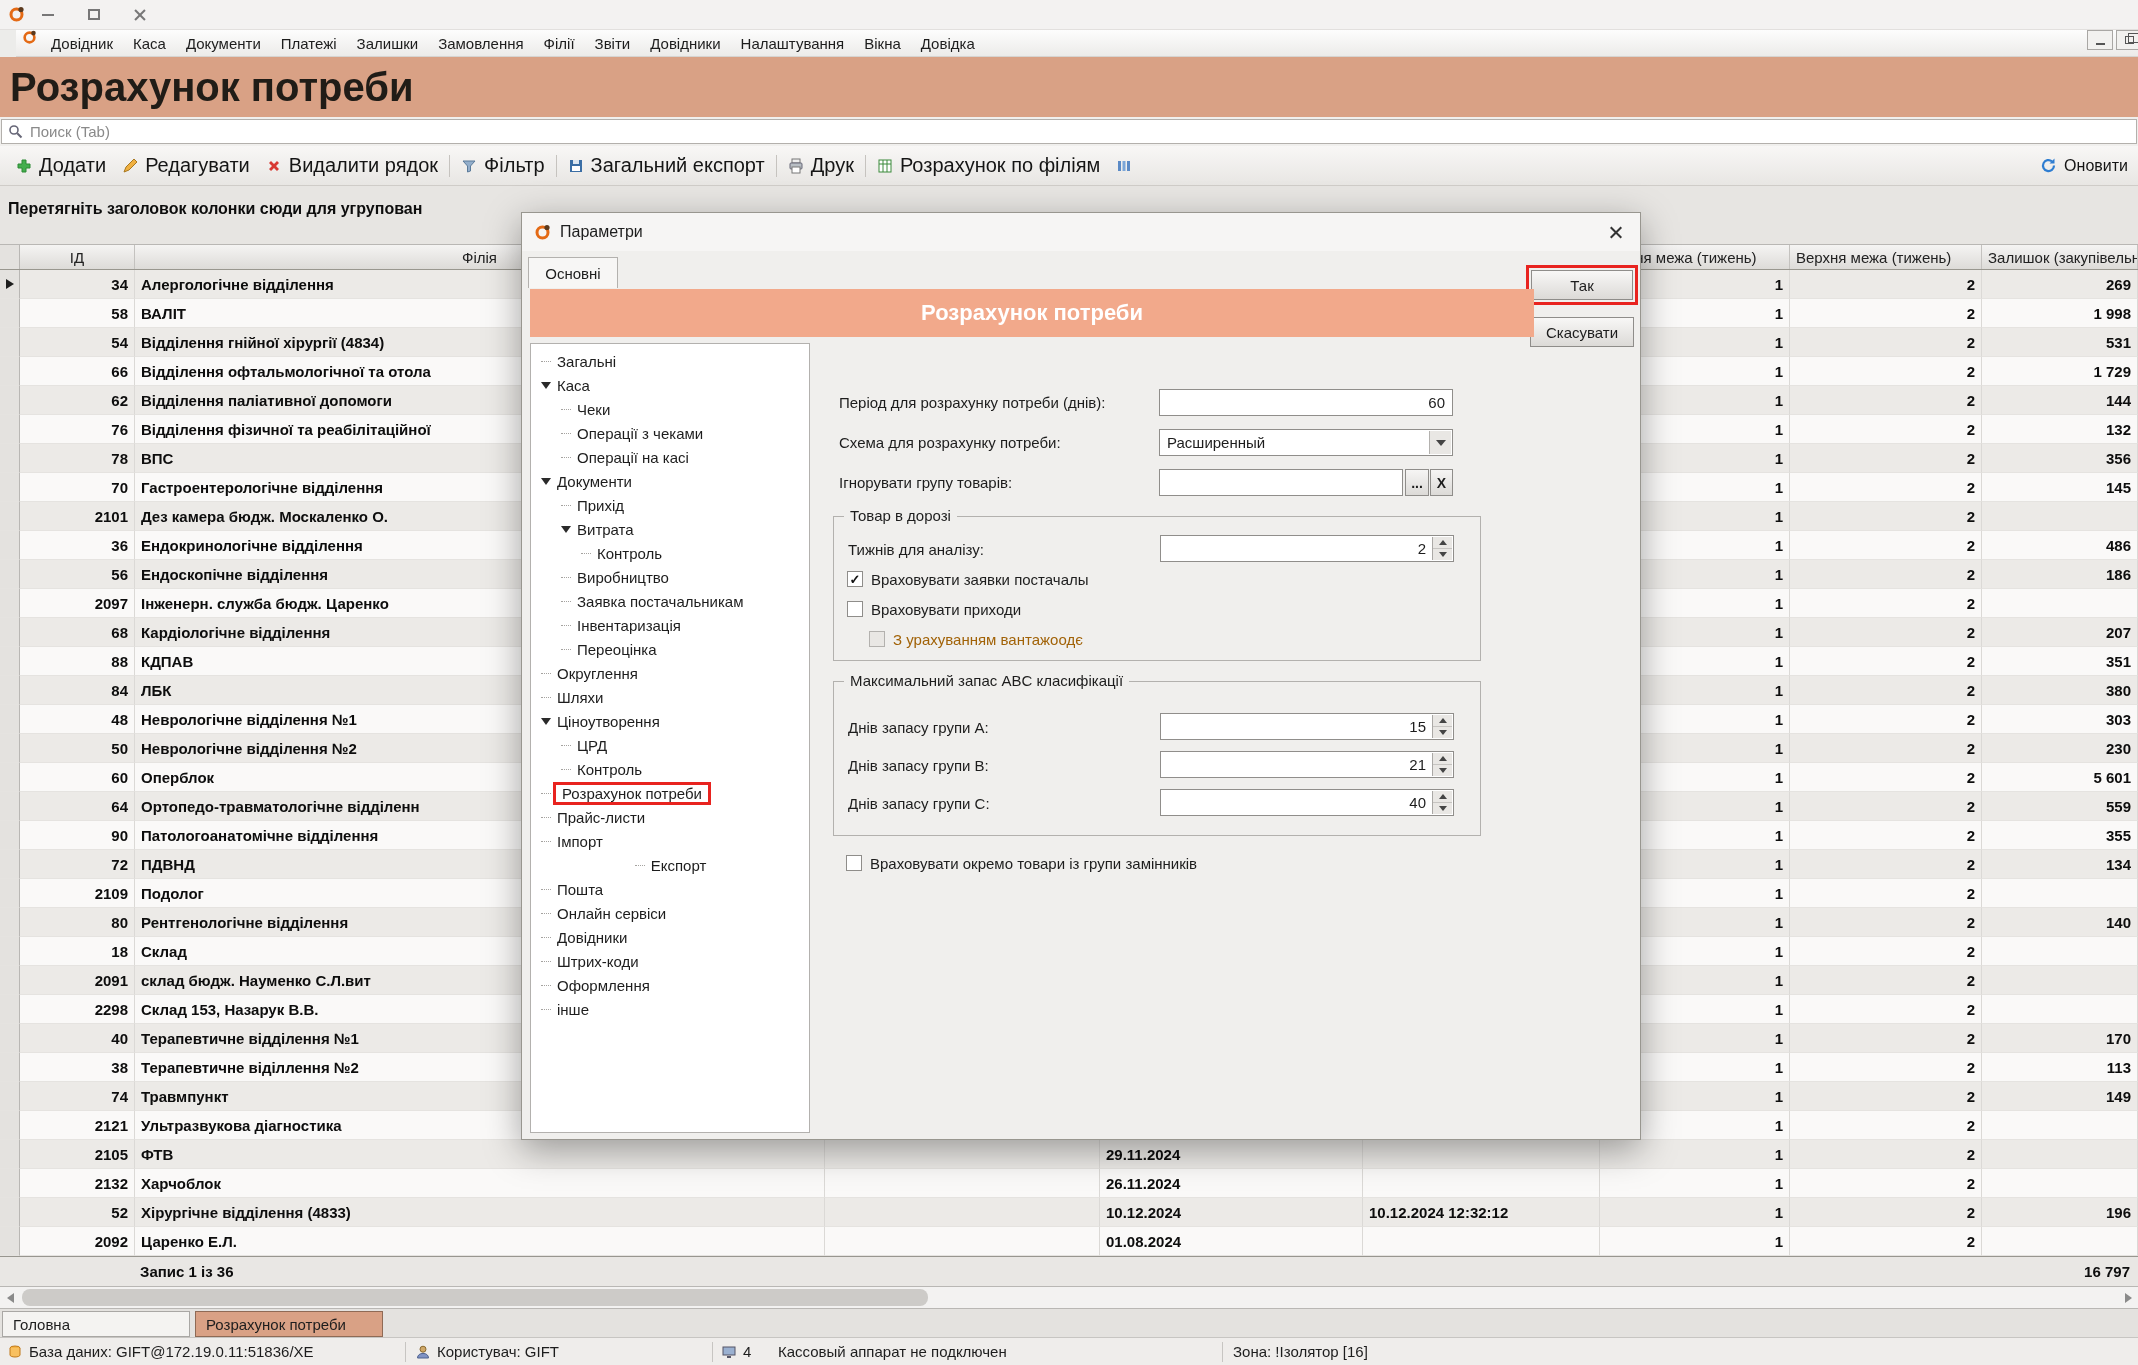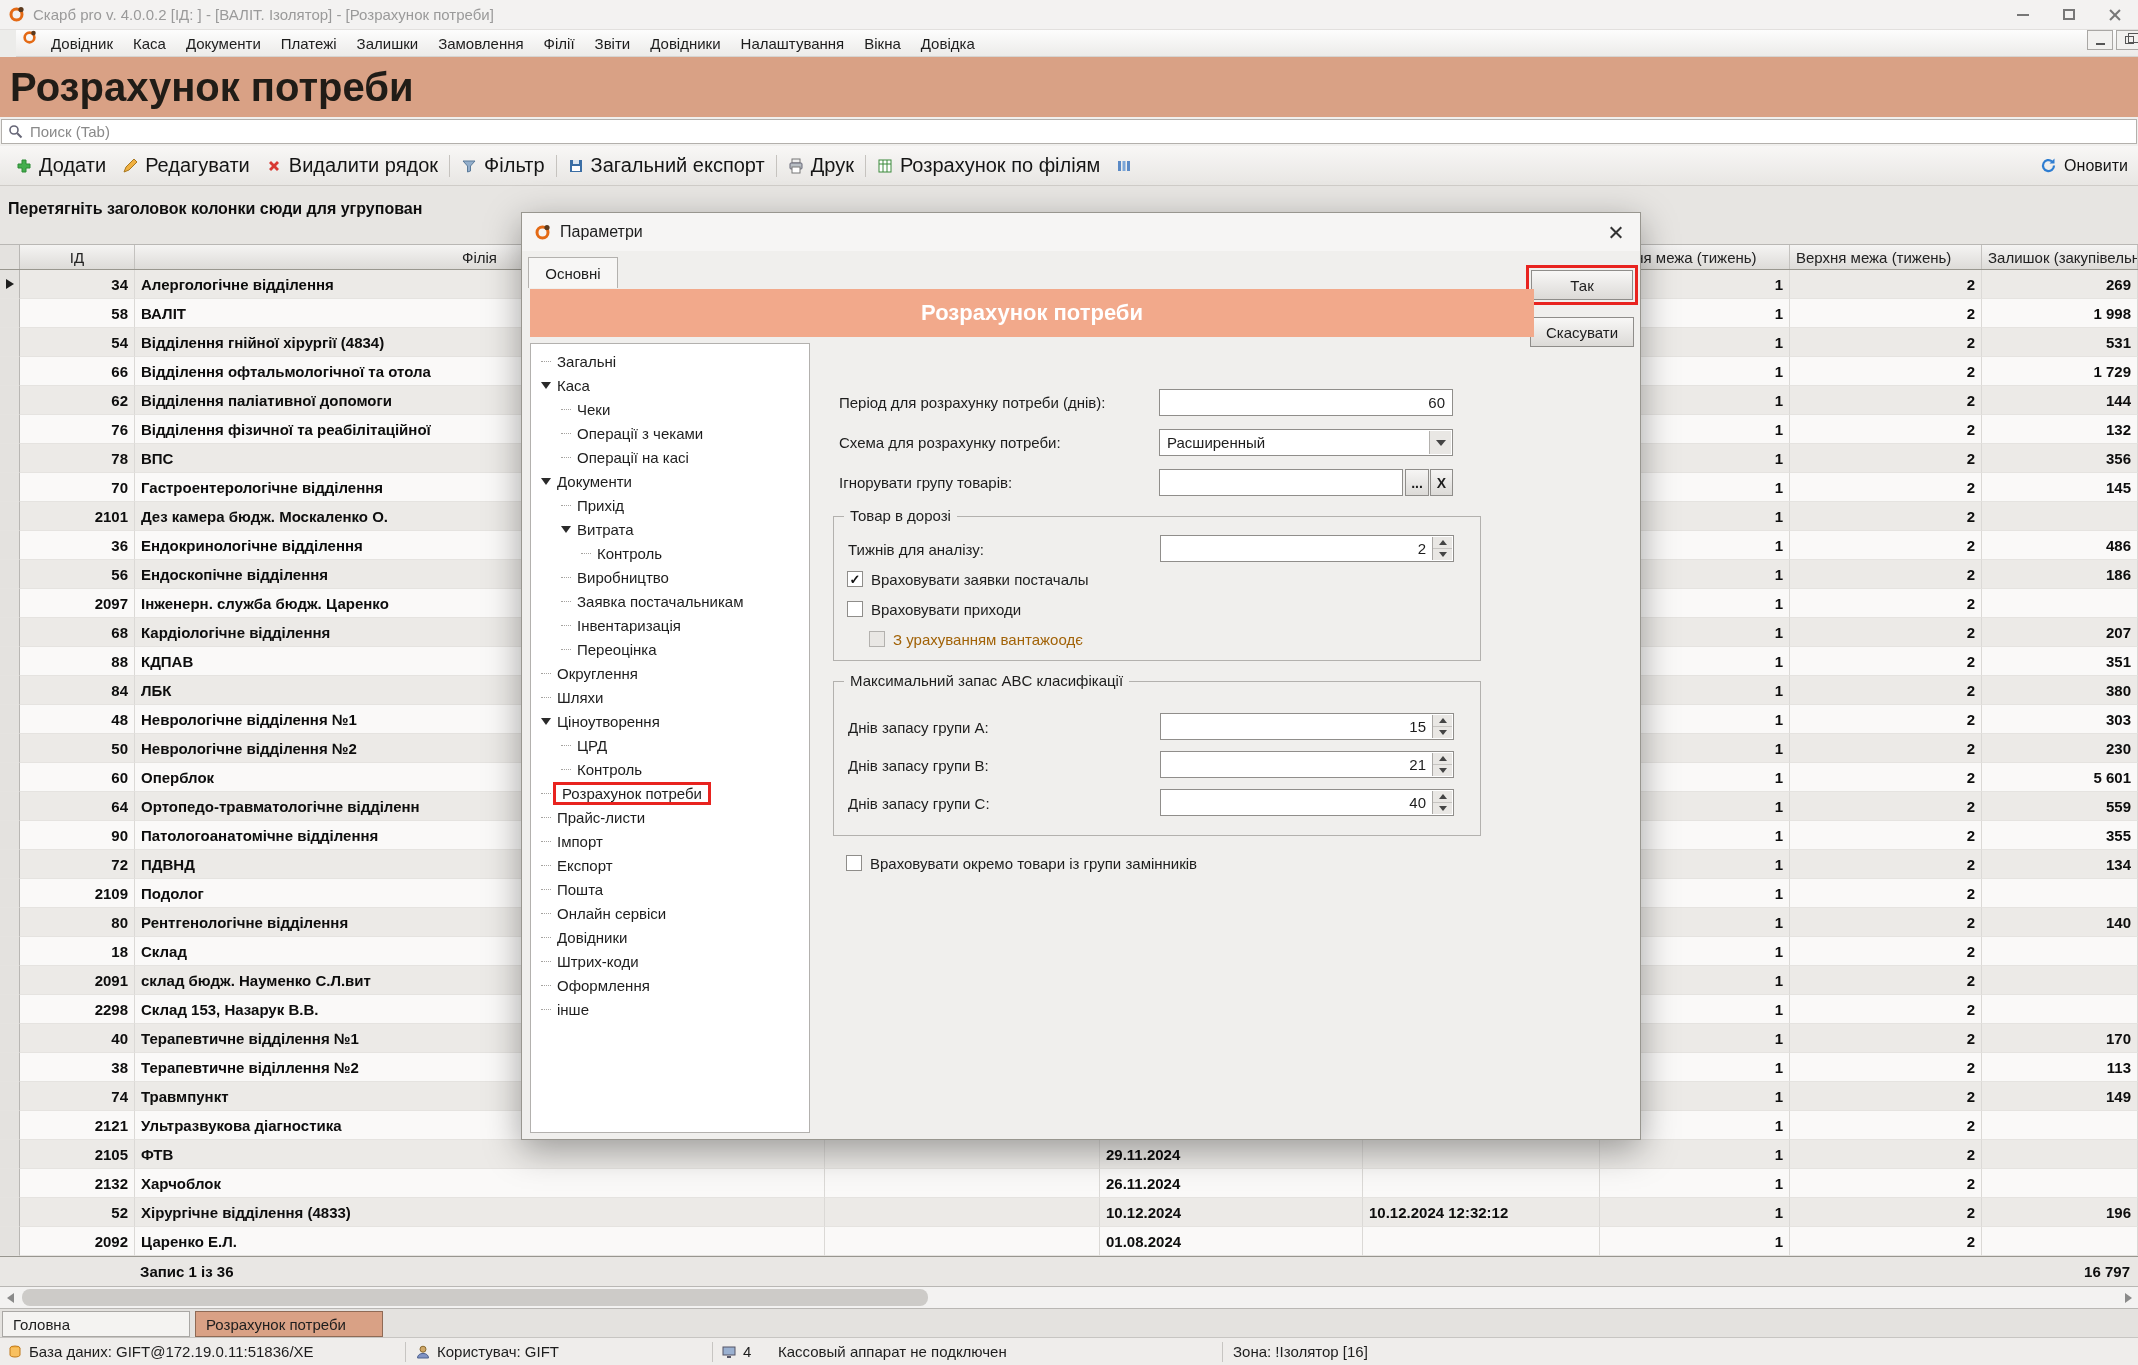--- a/index.html
+++ b/index.html
@@ -132,21 +132,20 @@
 
 <div class="app">
 
   <div class="titlebar">
     <span class="icon">
       <svg width="17" height="17" viewBox="0 0 17 17">
           <circle cx="8.5" cy="8.5" r="5.5" fill="none" stroke="#e46a15" stroke-width="3"></circle>
           <circle cx="13" cy="3.5" r="2.6" fill="#5b3a1e"></circle>
         </svg>
     </span>
-    <span class="title">Скарб pro v. 4.0.0.2 [ІД:        ] - [ВАЛІТ. Ізолятор] - [Розрахунок потреби]</span>
     <div class="win-controls">
       <div class="win-btn">
           <span class="glyph-min"></span>
         </div>
       <div class="win-btn">
           <span class="glyph-max"></span>
         </div>
       <div class="win-btn">
           <span class="glyph-close"></span>
         </div>
@@ -852,21 +851,21 @@
           <span class="tree-label selected-label">Розрахунок потреби</span>
         </div>
         <div class="tree-item" style="padding-left: 10px;">
           <span class="tree-dash"></span>
           <span class="tree-label">Прайс-листи</span>
         </div>
         <div class="tree-item" style="padding-left: 10px;">
           <span class="tree-dash"></span>
           <span class="tree-label">Імпорт</span>
         </div>
-        <div class="tree-item" style="padding-left: 10px;">
+        <div class="tree-item" style="padding-left: 1px; justify-content: center;">
           <span class="tree-dash"></span>
           <span class="tree-label">Експорт</span>
         </div>
         <div class="tree-item" style="padding-left: 10px;">
           <span class="tree-dash"></span>
           <span class="tree-label">Пошта</span>
         </div>
         <div class="tree-item" style="padding-left: 10px;">
           <span class="tree-dash"></span>
           <span class="tree-label">Онлайн сервіси</span>

